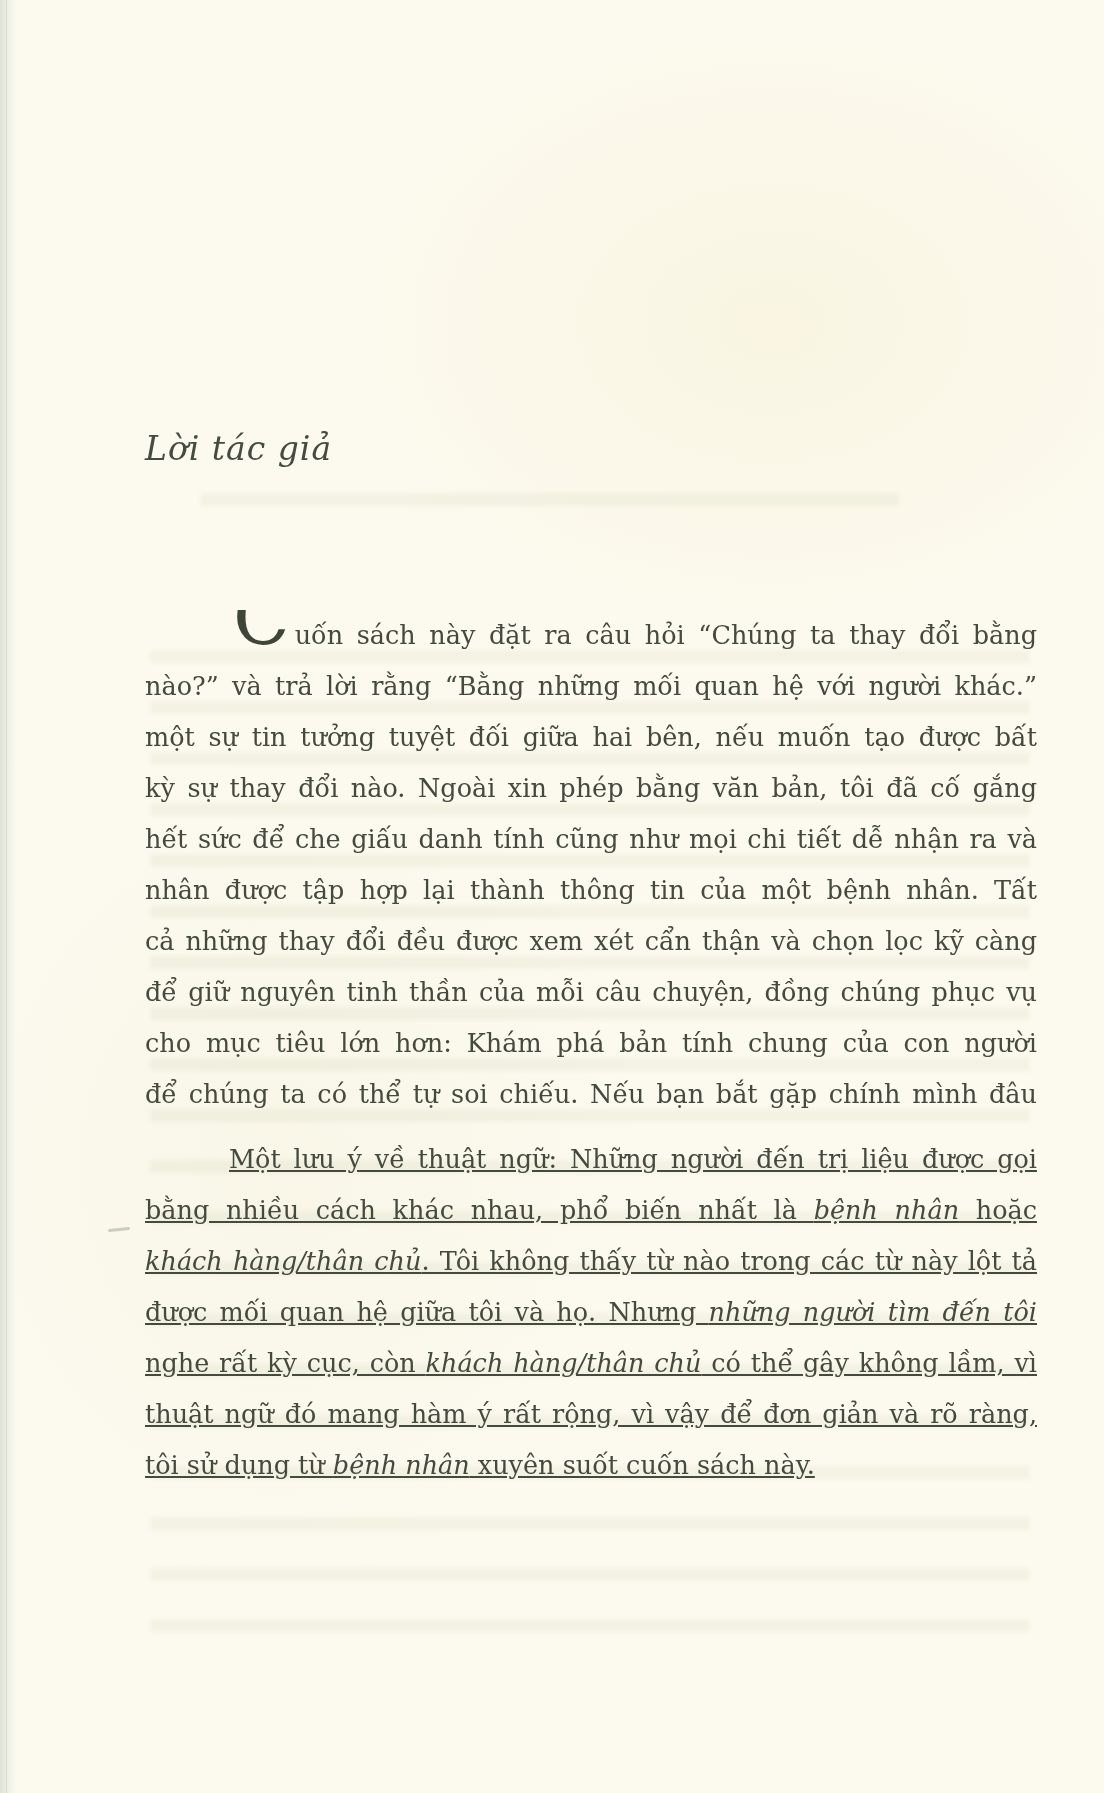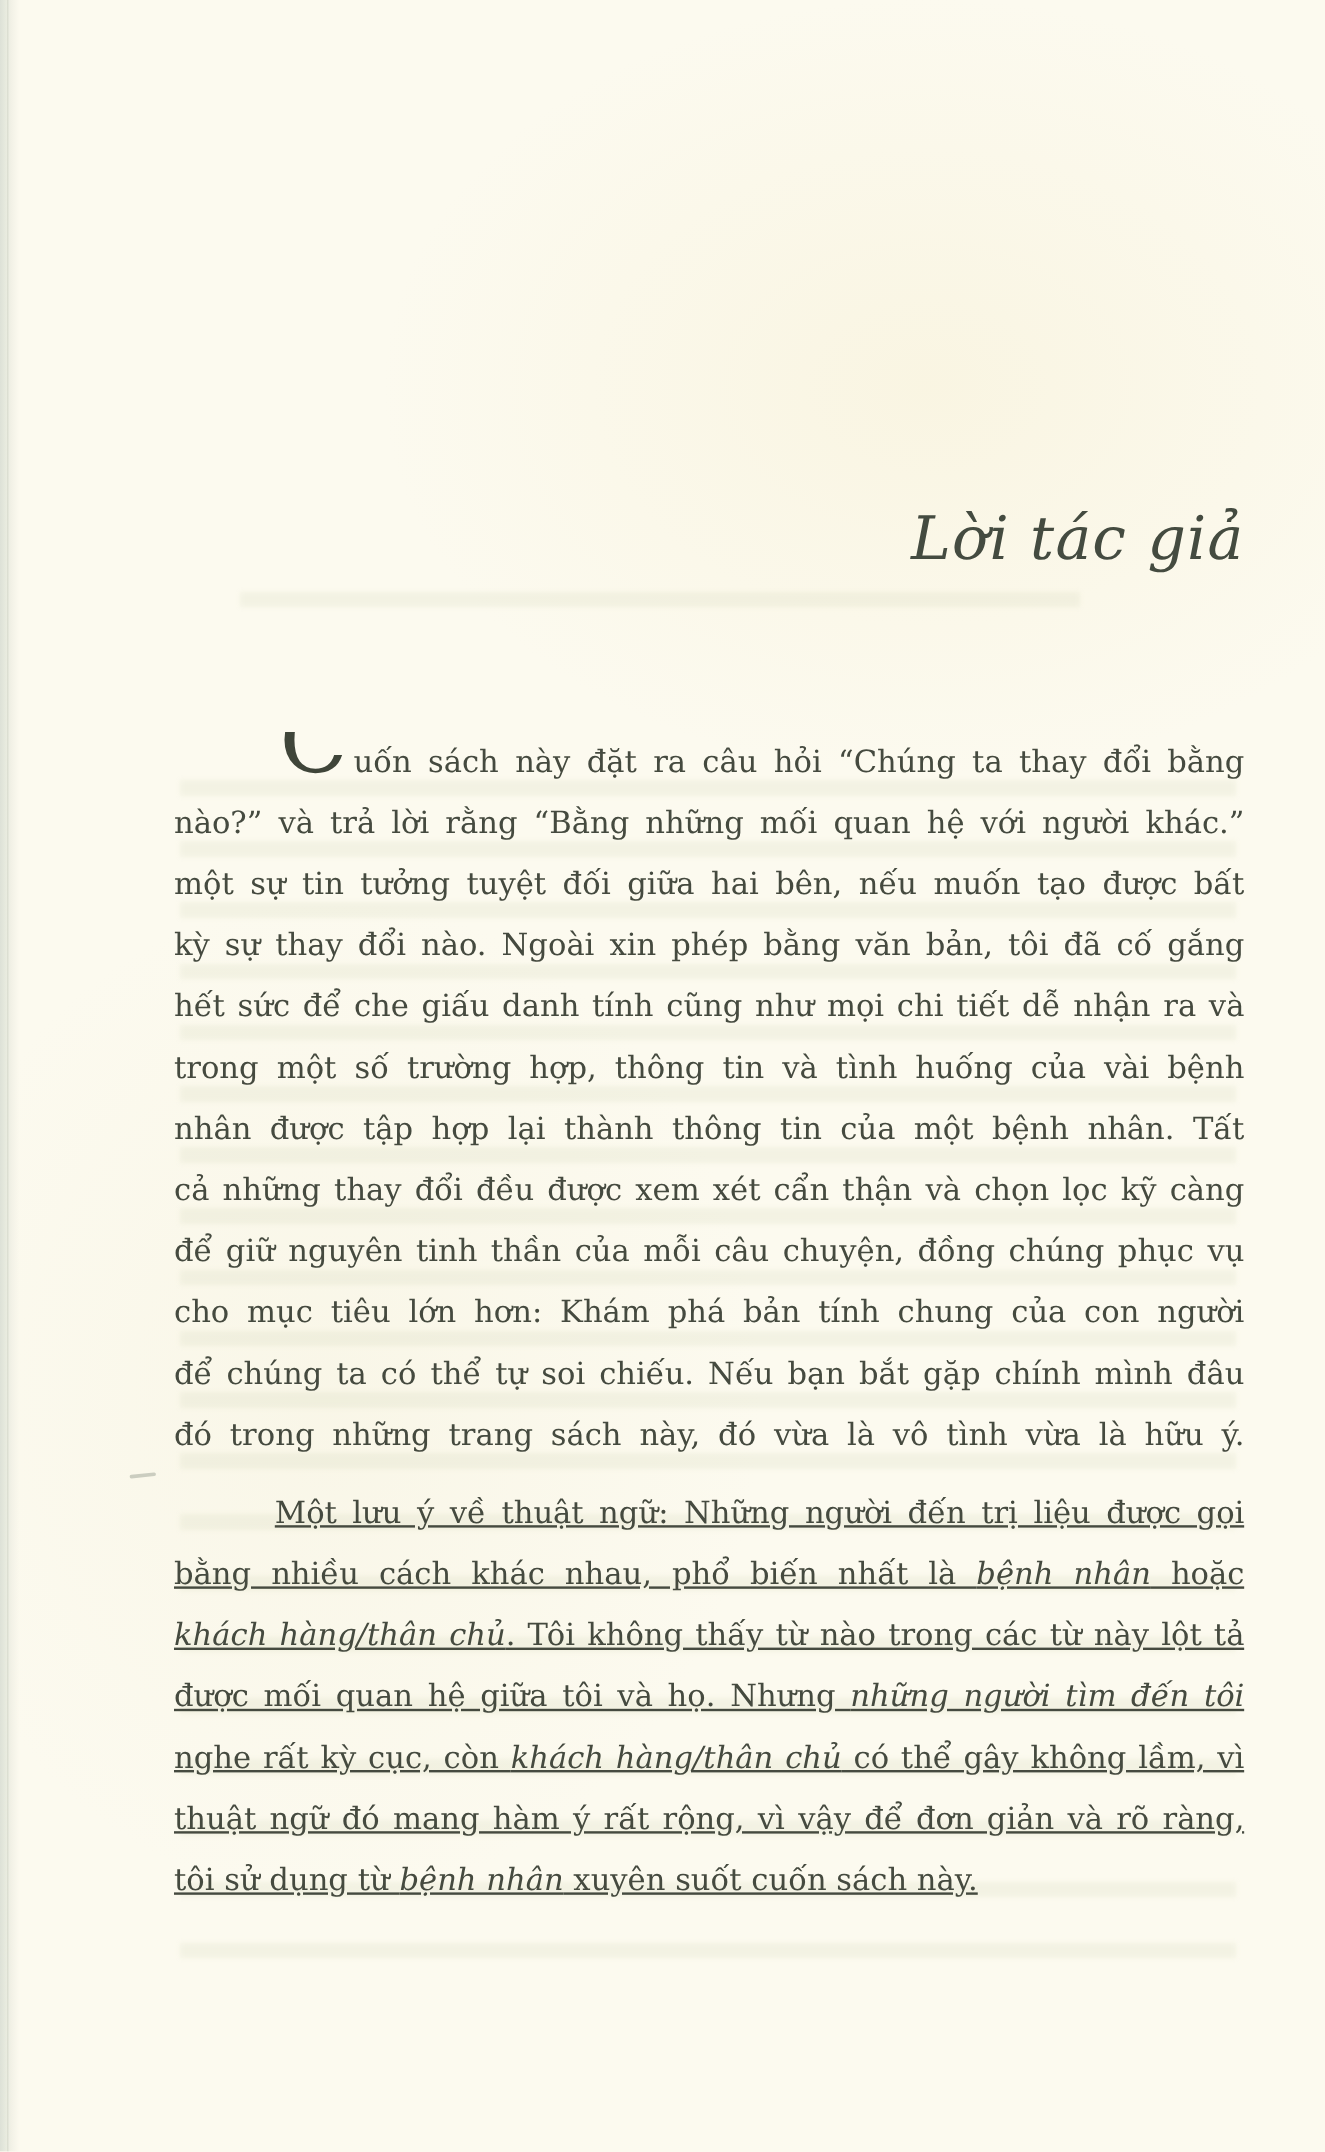--- a/index.html
+++ b/index.html
@@ -25,23 +25,23 @@
     content: "";
     position: absolute;
     left: 6px; top: 0; bottom: 0;
     width: 1px;
     background: #ccd1c5;
     opacity: .6;
   }
   .chapter-title {
     position: absolute;
     left: 145px; top: 421px; width: 892px;
-    text-align: right;
+    text-align: left;
     font-style: italic;
-    font-size: 50px;
+    font-size: 33px;
     line-height: 56px;
     letter-spacing: 1px;
     color: #444b40;
   }
   .body-text {
     position: absolute;
     left: 145px; top: 610px; width: 892px;
     font-size: 25.5px;
   }
   .line {
@@ -96,27 +96,25 @@
 <div class="chapter-title">Lời tác giả</div>
 
 <div class="body-text">
 
   <div class="para1">
     <div class="line cap-line"><span class="dropcap">C</span><span>uốn sách này đặt ra câu hỏi “Chúng ta thay đổi bằng cách</span></div>
     <div class="line"><span>nào?” và trả lời rằng “Bằng những mối quan hệ với người khác.”</span></div>
     <div class="line"><span>một sự tin tưởng tuyệt đối giữa hai bên, nếu muốn tạo được bất</span></div>
     <div class="line"><span>kỳ sự thay đổi nào. Ngoài xin phép bằng văn bản, tôi đã cố gắng</span></div>
     <div class="line"><span>hết sức để che giấu danh tính cũng như mọi chi tiết dễ nhận ra và</span></div>
-    <div class="line"><span>trong một số trường hợp, thông tin và tình huống của vài bệnh</span></div>
     <div class="line"><span>nhân được tập hợp lại thành thông tin của một bệnh nhân. Tất</span></div>
     <div class="line"><span>cả những thay đổi đều được xem xét cẩn thận và chọn lọc kỹ càng</span></div>
     <div class="line"><span>để giữ nguyên tinh thần của mỗi câu chuyện, đồng chúng phục vụ</span></div>
     <div class="line"><span>cho mục tiêu lớn hơn: Khám phá bản tính chung của con người</span></div>
     <div class="line"><span>để chúng ta có thể tự soi chiếu. Nếu bạn bắt gặp chính mình đâu</span></div>
-    <div class="line"><span>đó trong những trang sách này, đó vừa là vô tình vừa là hữu ý.</span></div>
   </div>
 
   <div class="para2">
     <div class="line indent"><span>Một lưu ý về thuật ngữ: Những người đến trị liệu được gọi</span></div>
     <div class="line"><span>bằng nhiều cách khác nhau, phổ biến nhất là </span><span class="it">bệnh nhân</span><span> hoặc</span></div>
     <div class="line"><span class="it">khách hàng/thân chủ</span><span>. Tôi không thấy từ nào trong các từ này lột tả</span></div>
     <div class="line"><span>được mối quan hệ giữa tôi và họ. Nhưng </span><span class="it">những người tìm đến tôi</span></div>
     <div class="line"><span>nghe rất kỳ cục, còn </span><span class="it">khách hàng/thân chủ</span><span> có thể gây không lầm, vì</span></div>
     <div class="line"><span>thuật ngữ đó mang hàm ý rất rộng, vì vậy để đơn giản và rõ ràng,</span></div>
     <div class="line rag"><span>tôi sử dụng từ </span><span class="it">bệnh nhân</span><span> xuyên suốt cuốn sách này.</span></div>

